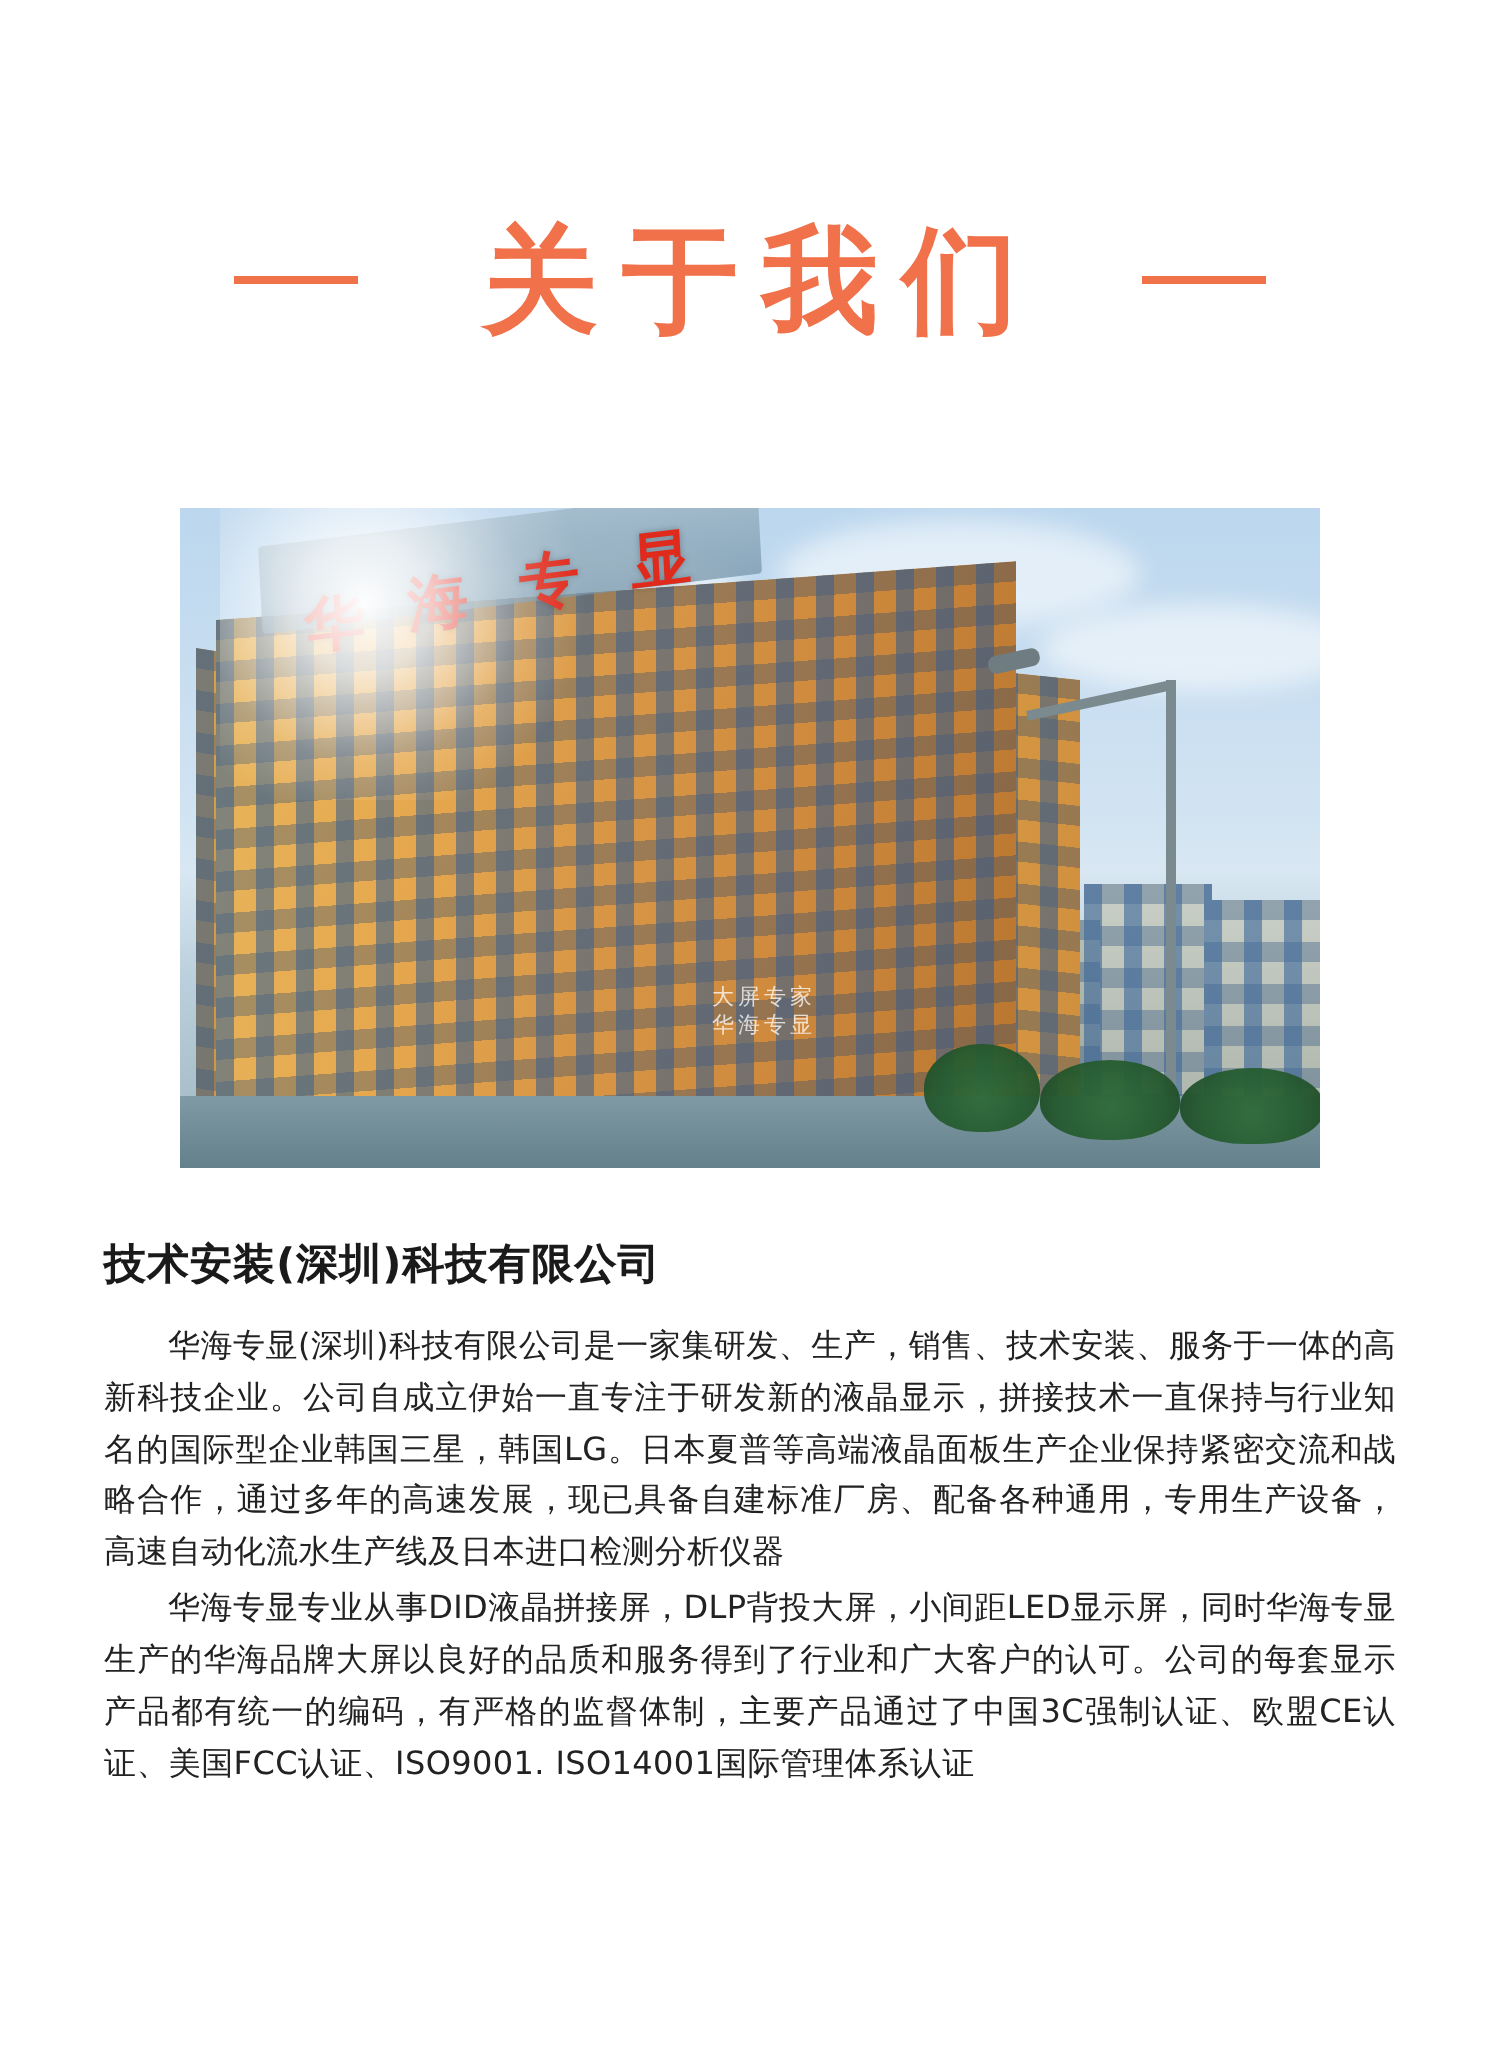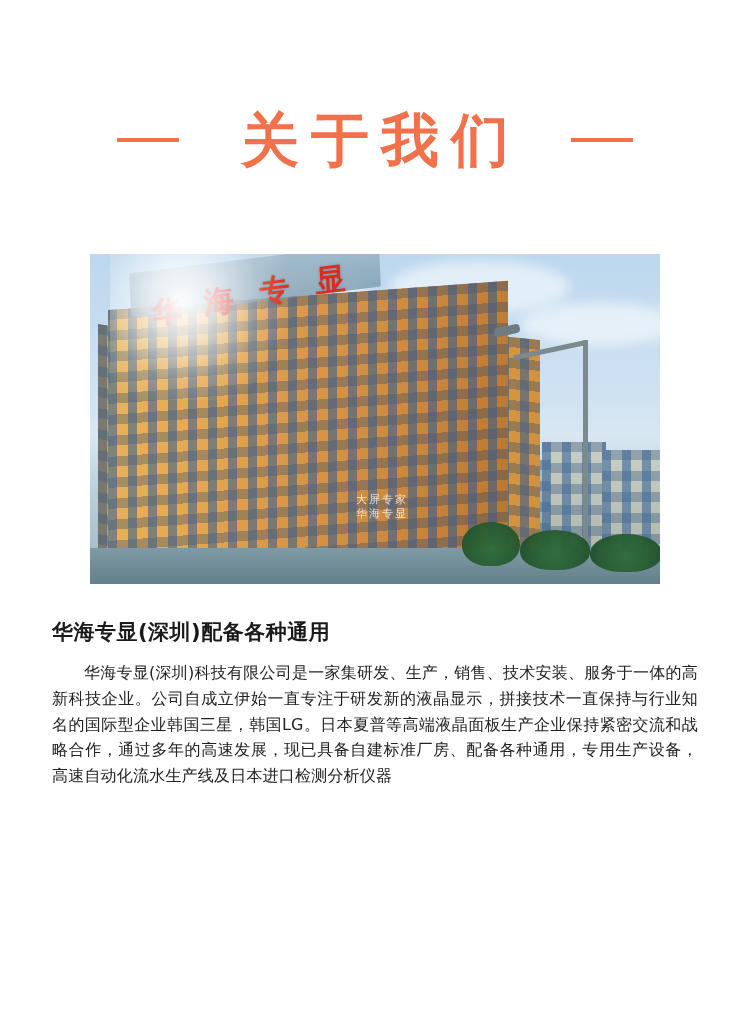--- a/index.html
+++ b/index.html
@@ -286,17 +286,18 @@
 
       <div class="ground"></div>
       <div class="tree t1"></div>
       <div class="tree t2"></div>
       <div class="tree t3"></div>
       <div class="sun"></div>
     </div>
   </div>
 
   <div class="body-wrap">
-    <h2 class="company-name">华海专显(深圳)配备各种通用</h2>
+    <h2 class="company-name">技术安装(深圳)科技有限公司</h2>
     <p class="para">华海专显(深圳)科技有限公司是一家集研发、生产，销售、技术安装、服务于一体的高新科技企业。公司自成立伊始一直专注于研发新的液晶显示，拼接技术一直保持与行业知名的国际型企业韩国三星，韩国LG。日本夏普等高端液晶面板生产企业保持紧密交流和战略合作，通过多年的高速发展，现已具备自建标准厂房、配备各种通用，专用生产设备，高速自动化流水生产线及日本进口检测分析仪器</p>
+    <p class="para">华海专显专业从事DID液晶拼接屏，DLP背投大屏，小间距LED显示屏，同时华海专显生产的华海品牌大屏以良好的品质和服务得到了行业和广大客户的认可。公司的每套显示产品都有统一的编码，有严格的监督体制，主要产品通过了中国3C强制认证、欧盟CE认证、美国FCC认证、ISO9001. ISO14001国际管理体系认证</p>
   </div>
 
 </div>
 
 </body></html>

